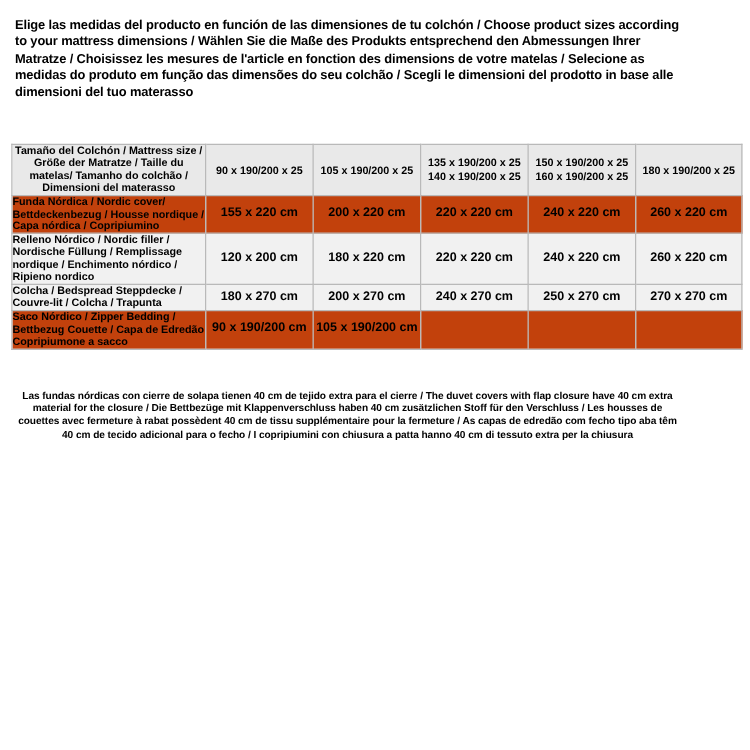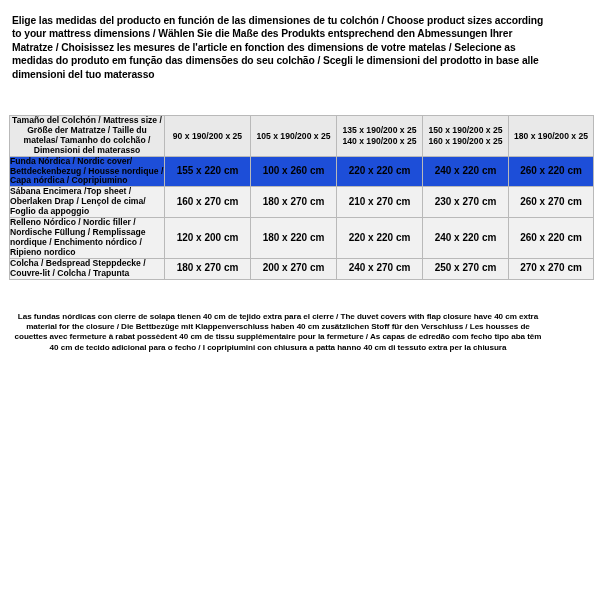--- a/index.html
+++ b/index.html
@@ -42,21 +42,21 @@
     vertical-align: middle;
     padding: 0;
   }
   .row-head {
     background: #e9e9e9;
   }
   .row-alt {
     background: #f1f1f1;
   }
   .row-plain {
-    background: #1d4ed8;
+    background: #c2410c;
   }
   td.label {
     padding: 5px 4px 5px 6px;
     font-size: 8.6px;
     line-height: 9.9px;
     font-weight: bold;
     text-align: left;
   }
   td.val {
     text-align: center;
@@ -125,34 +125,26 @@
           <span>160 x 190/200 x 25</span>
         </td>
         <td class="hdr-val multi">
           <span>180 x 190/200 x 25</span>
         </td>
       </tr>
 
       <tr class="row-plain">
         <td class="label">Funda Nórdica / Nordic cover/ Bettdeckenbezug / Housse nordique / Capa nórdica / Copripiumino</td>
         <td class="val">155 x 220 cm</td>
-        <td class="val">100 x 260 cm</td>
+        <td class="val">200 x 220 cm</td>
         <td class="val">220 x 220 cm</td>
         <td class="val">240 x 220 cm</td>
         <td class="val">260 x 220 cm</td>
       </tr>
 
-      <tr class="row-alt">
-        <td class="label">Sábana Encimera /Top sheet / Oberlaken Drap / Lençol de cima/ Foglio da appoggio</td>
-        <td class="val">160 x 270 cm</td>
-        <td class="val">180 x 270 cm</td>
-        <td class="val">210 x 270 cm</td>
-        <td class="val">230 x 270 cm</td>
-        <td class="val">260 x 270 cm</td>
-      </tr>
 
 
       <tr class="row-alt">
         <td class="label">Relleno Nórdico / Nordic filler / Nordische Füllung / Remplissage nordique / Enchimento nórdico / Ripieno nordico</td>
         <td class="val">120 x 200 cm</td>
         <td class="val">180 x 220 cm</td>
         <td class="val">220 x 220 cm</td>
         <td class="val">240 x 220 cm</td>
         <td class="val">260 x 220 cm</td>
       </tr>
@@ -160,18 +152,26 @@
 
       <tr class="row-alt">
         <td class="label">Colcha / Bedspread Steppdecke / Couvre-lit / Colcha / Trapunta</td>
         <td class="val">180 x 270 cm</td>
         <td class="val">200 x 270 cm</td>
         <td class="val">240 x 270 cm</td>
         <td class="val">250 x 270 cm</td>
         <td class="val">270 x 270 cm</td>
       </tr>
 
+      <tr class="row-plain">
+        <td class="label">Saco Nórdico / Zipper Bedding / Bettbezug Couette / Capa de Edredão Copripiumone a sacco</td>
+        <td class="val">90 x 190/200 cm</td>
+        <td class="val">105 x 190/200 cm</td>
+        <td class="val"></td>
+        <td class="val"></td>
+        <td class="val"></td>
+      </tr>
     </tbody>
   </table>
 
   <div class="footer">Las fundas nórdicas con cierre de solapa tienen 40 cm de tejido extra para el cierre / The duvet covers with flap closure have 40 cm extra material for the closure / Die Bettbezüge mit Klappenverschluss haben 40 cm zusätzlichen Stoff für den Verschluss / Les housses de couettes avec fermeture à rabat possèdent 40 cm de tissu supplémentaire pour la fermeture / As capas de edredão com fecho tipo aba têm 40 cm de tecido adicional para o fecho / I copripiumini con chiusura a patta hanno 40 cm di tessuto extra per la chiusura</div>
 
 </div>
 
 </body></html>

